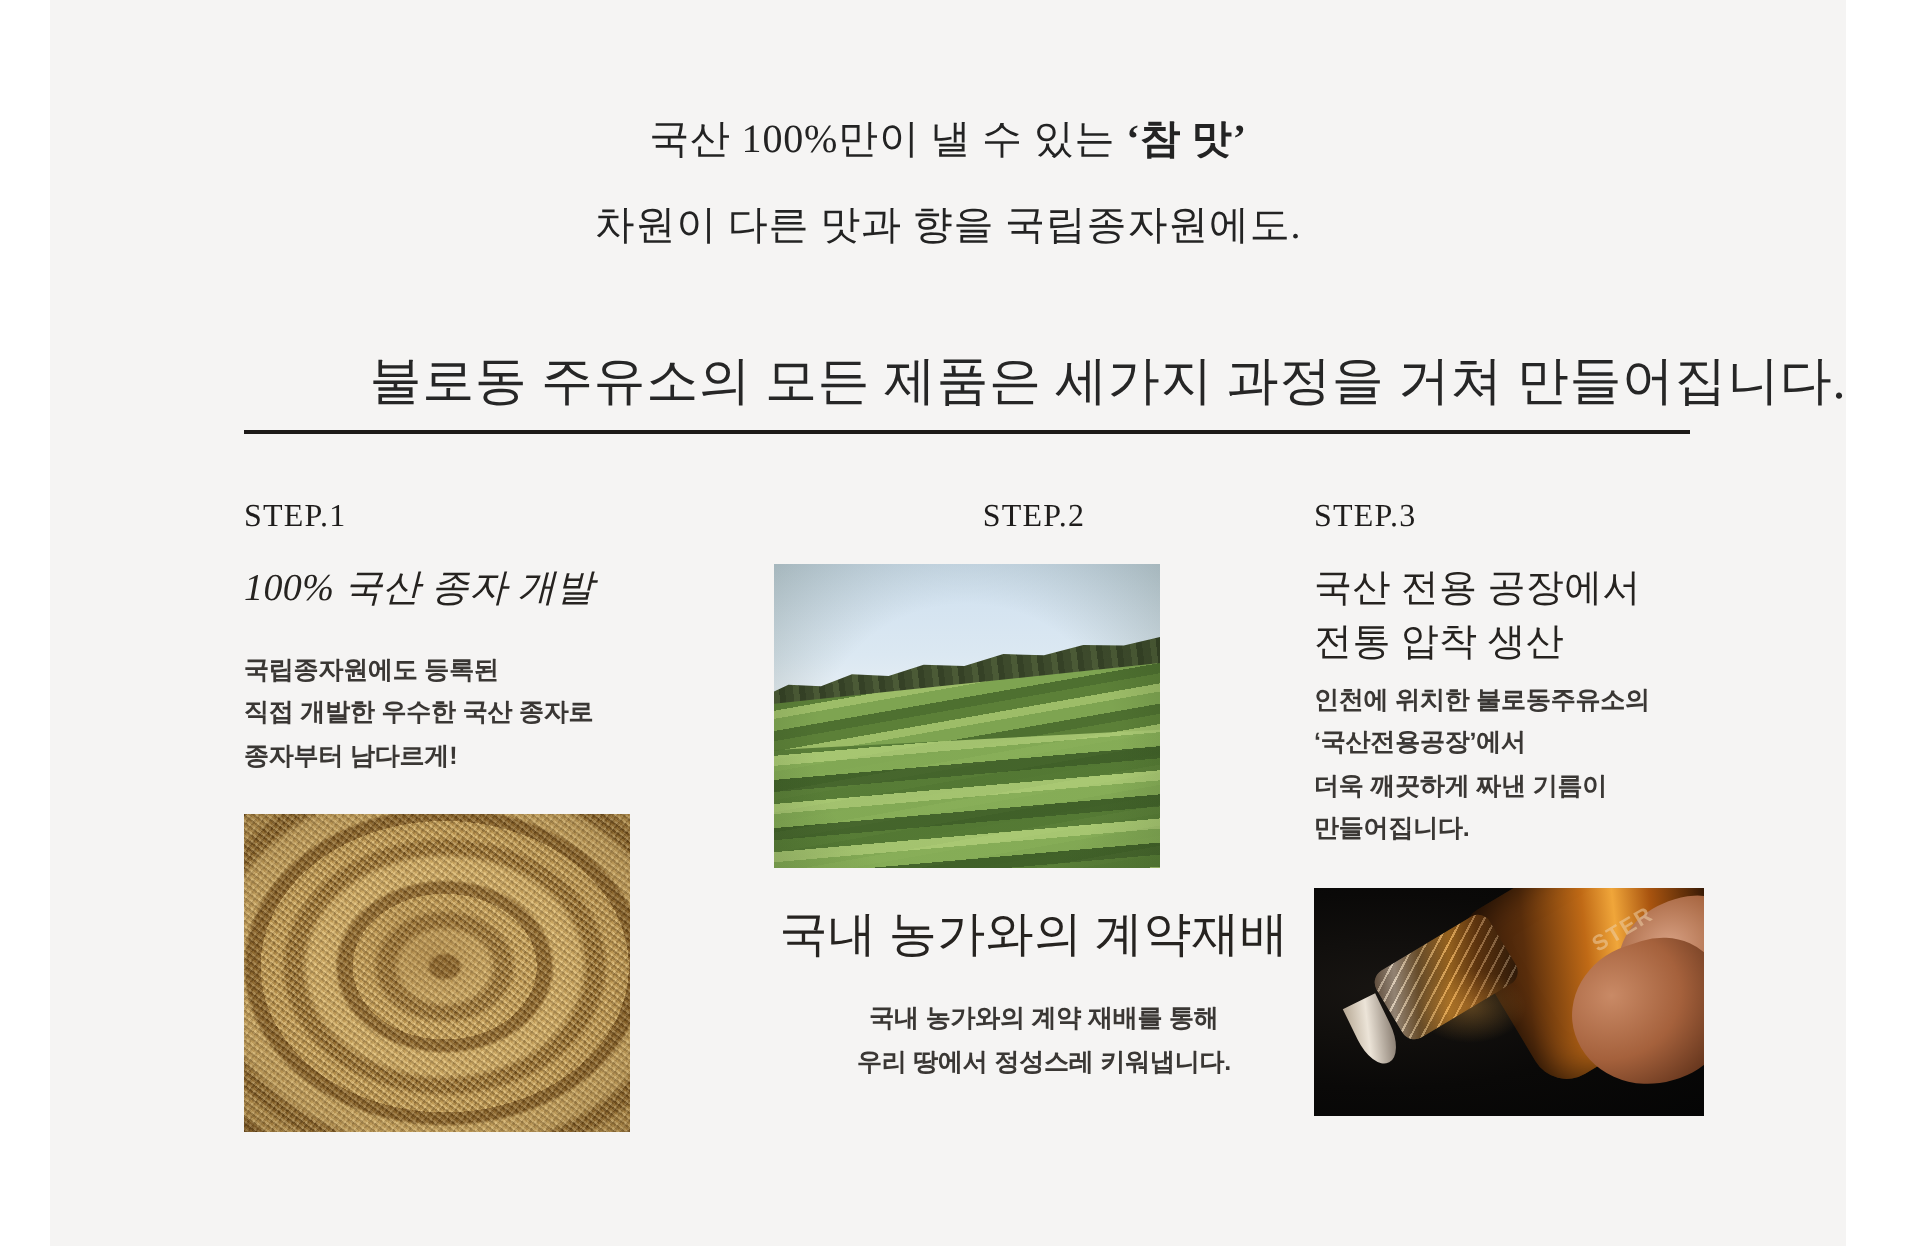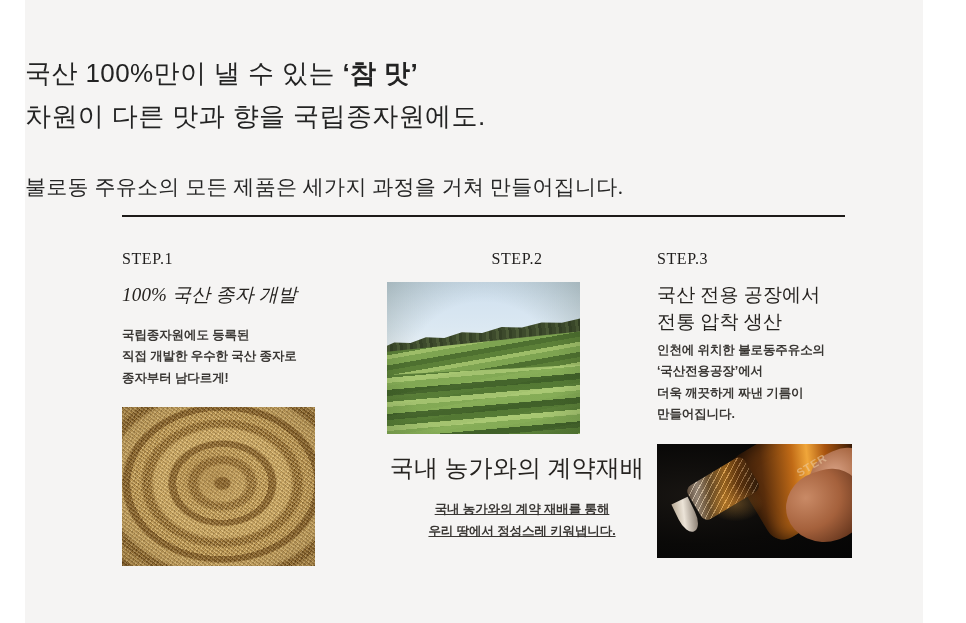--- a/index.html
+++ b/index.html
@@ -27,41 +27,41 @@
     width: 898px;
     height: 623px;
     background: #f5f4f3;
   }
 
   
   .headline {
     position: absolute;
     left: 0;
     width: 898px;
-    text-align: left;
+    text-align: center;
     color: #232323;
-    font-family: Liberation Sans, sans-serif;
-    font-size: 26px;
+    font-family: Liberation Serif, serif;
+    font-size: 20px;
     letter-spacing: 0.4px;
     white-space: nowrap;
   }
   #headline-1 { top: 56px; }
   #headline-2 { top: 99px; }
 
   .headline .accent { font-weight: bold; }
 
   #subheadline {
     position: absolute;
     left: 0;
     width: 898px;
     top: 173px;
-    text-align: left;
+    text-align: right;
     color: #262626;
     font-family: "Liberation Serif", "DejaVu Serif", serif;
-    font-size: 21px;
+    font-size: 26px;
     letter-spacing: 0.3px;
     white-space: nowrap;
   }
 
   
   #divider {
     position: absolute;
     left: 97px;      
     top: 215px;
     width: 723px;    
@@ -117,21 +117,20 @@
 
   .sub-body {
     font-family: "Liberation Sans", "DejaVu Sans", sans-serif;
     font-size: 12.5px;
     font-weight: bold;
     color: #3a3734;
     line-height: 1.72;
     letter-spacing: -0.1px;
     white-space: pre-line;
     padding-left: 10px;
-    text-decoration: underline;
   }
 
   
   .photo {
     position: relative;
     overflow: hidden;
     background: #cfcac2;
   }
 
   

